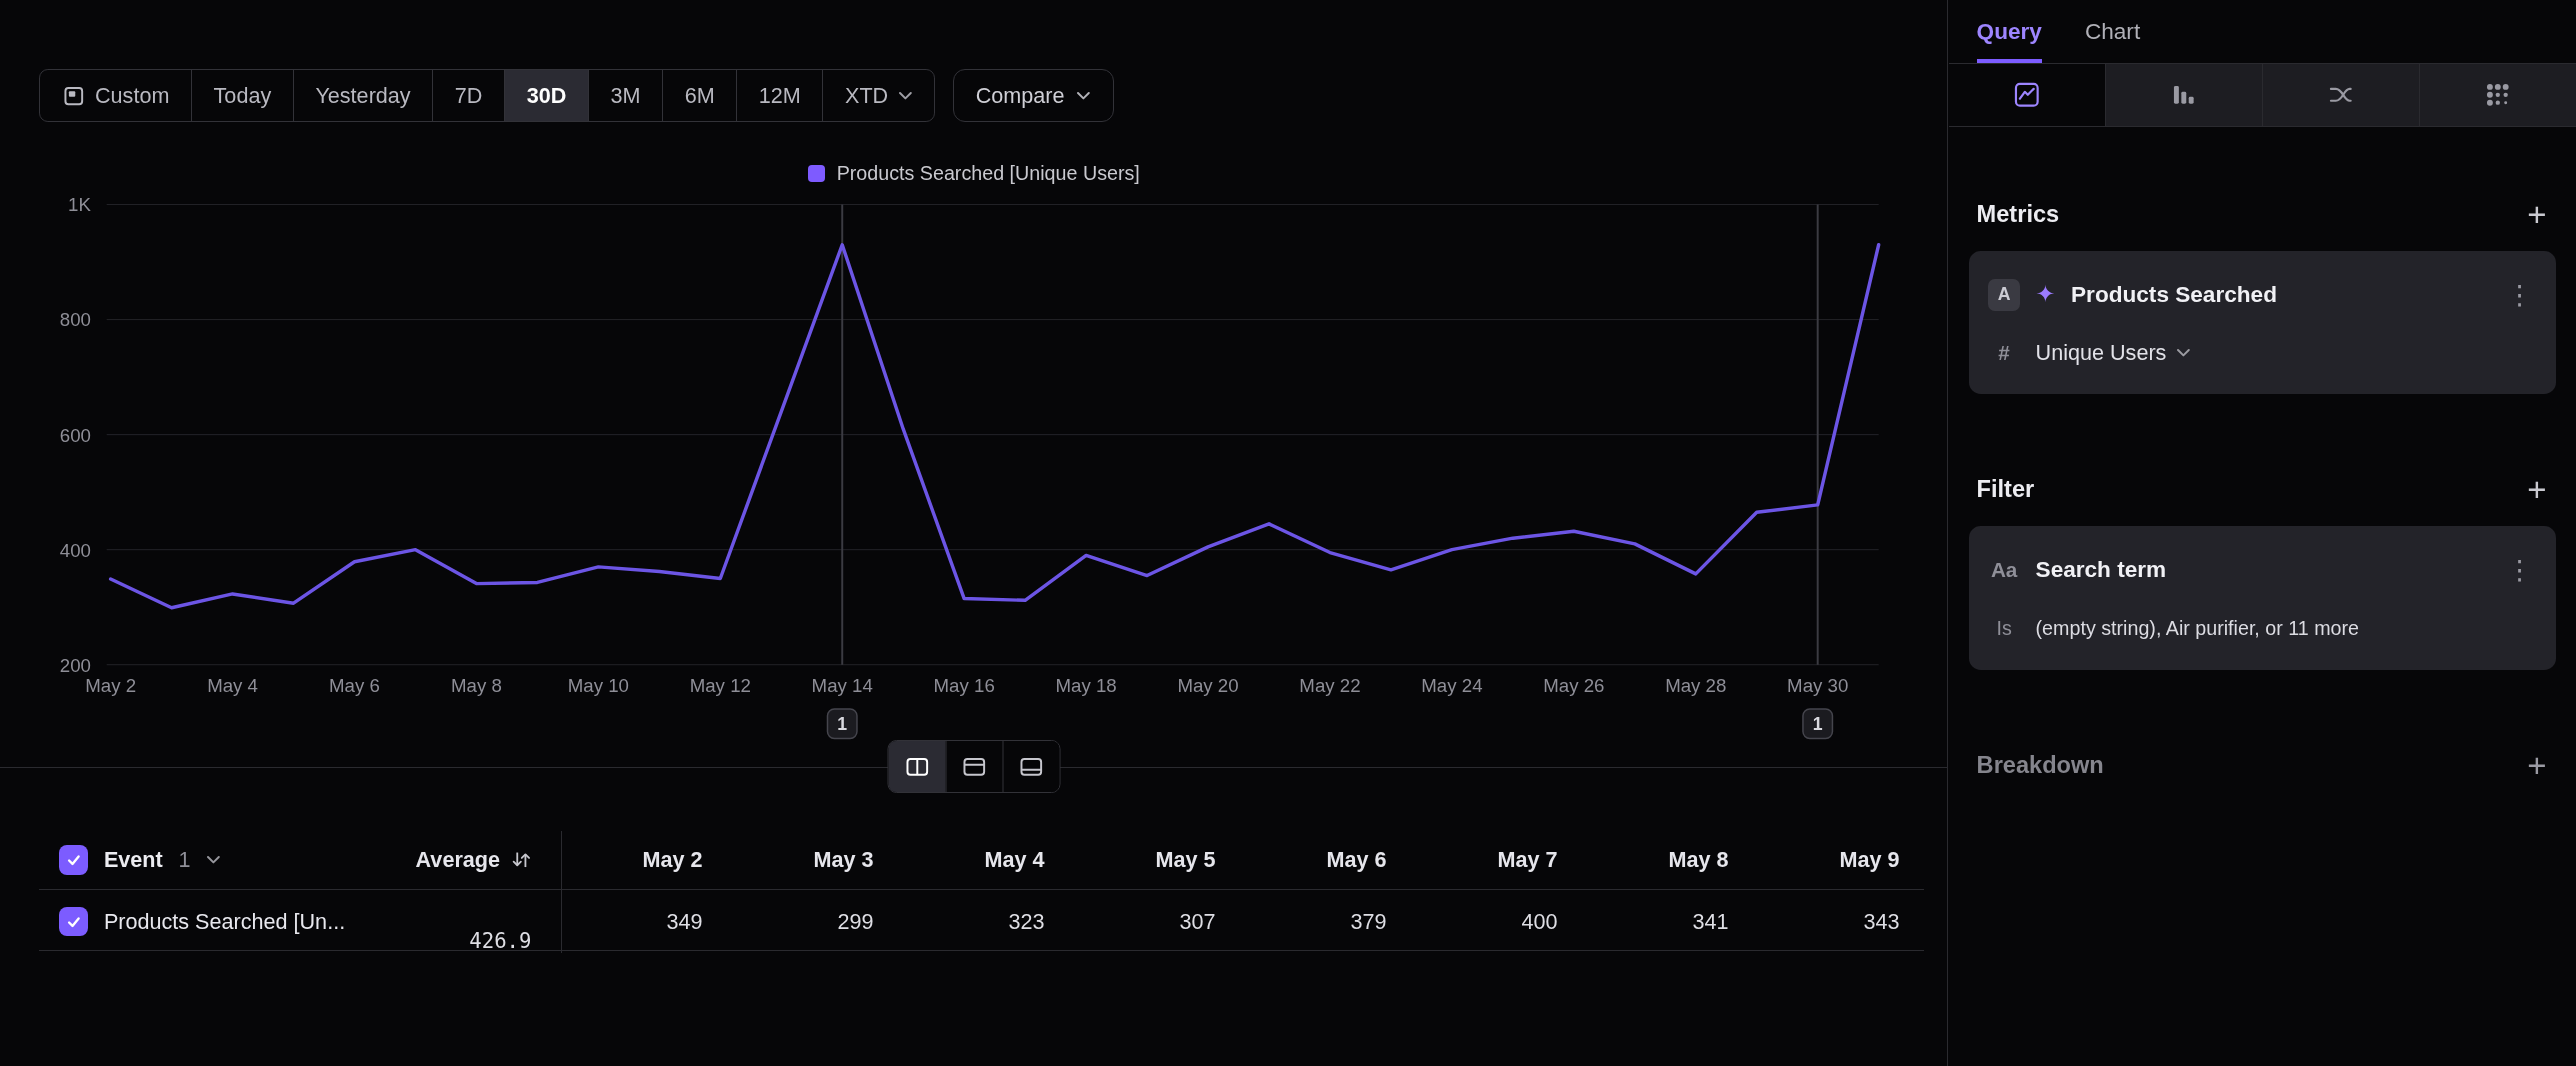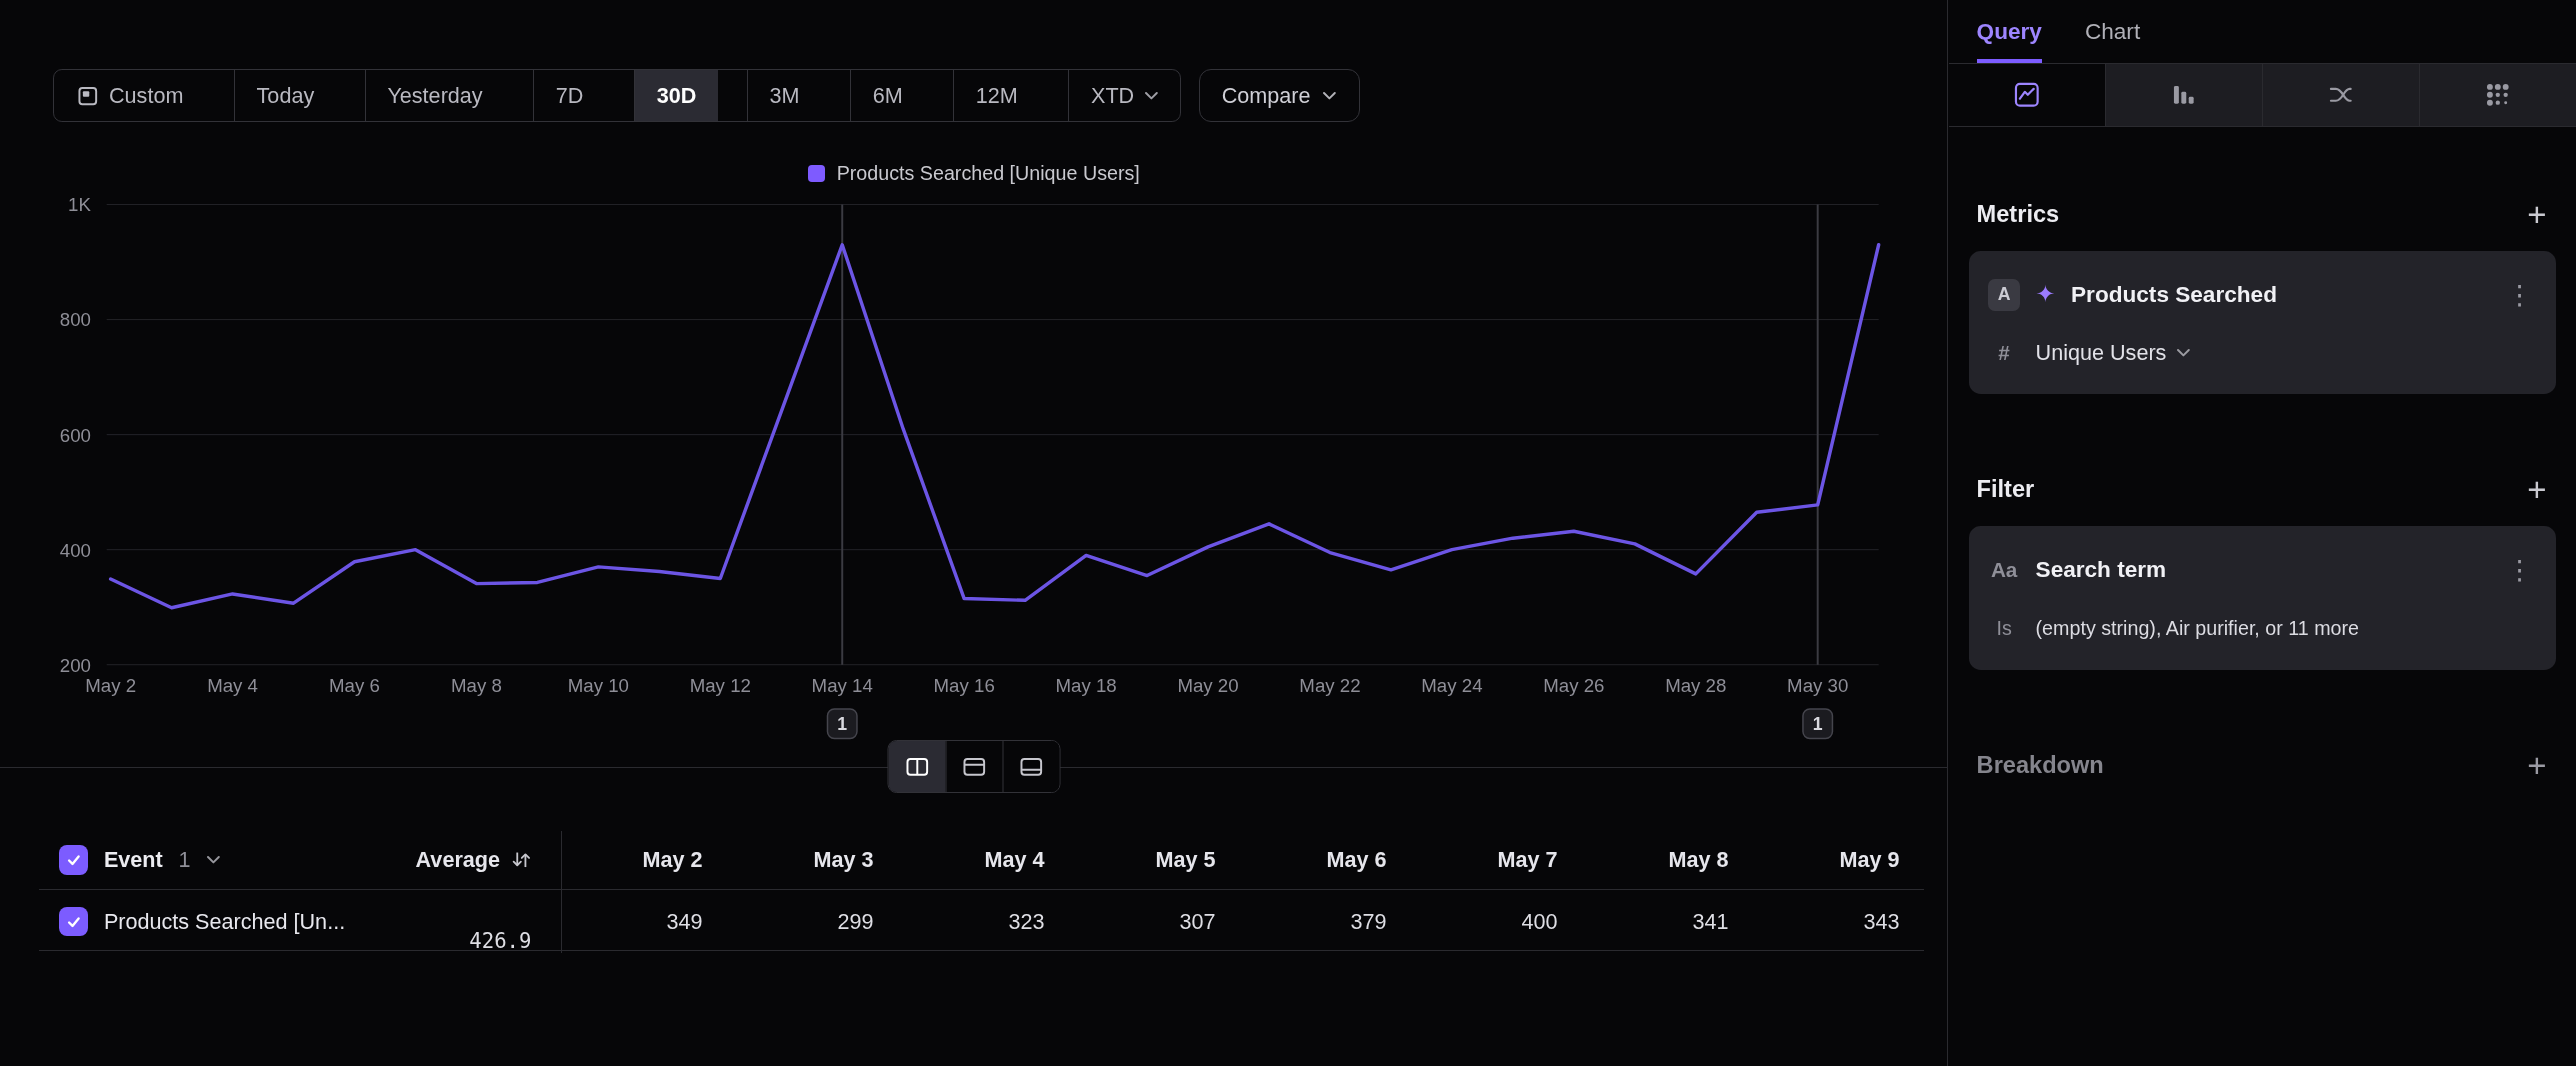--- a/index.html
+++ b/index.html
@@ -8,25 +8,25 @@
     --purple:#7C5CFF; --purple-lt:#9D85FF; --card:#232329; --cell:#1D1D22; --selbg:#2B2B33;
   }
   *{box-sizing:border-box;margin:0;padding:0;font-family:"Liberation Sans",sans-serif;}
   html,body{background:var(--bg);}
   body{width:2576px;height:1067px;overflow:hidden;color:var(--text);}
   .app{position:relative;width:2576px;height:1067px;background:var(--bg);}
   .main{position:absolute;left:0;top:0;width:1948px;height:1067px;border-right:1px solid var(--border);}
   .sidebar{position:absolute;left:1949px;top:0;width:627px;height:1067px;border-radius:7px;}
 
   
-  .toolbar{position:absolute;top:69px;left:53px;width:1559px;display:flex;justify-content:space-between;align-items:center;gap:24px;}
+  .toolbar{position:absolute;top:69px;left:39px;width:1559px;display:flex;justify-content:space-between;align-items:center;gap:24px;}
   .tb-left,.tb-right{display:flex;gap:17.7px;align-items:center;}
   .seg-group{display:inline-flex;border:1px solid var(--border2);border-radius:8.9px;overflow:hidden;height:53px;background:transparent;}
   .seg{display:flex;align-items:center;gap:9.8px;padding:0 21.6px;background:transparent;border:none;color:#B9B9C1;font-size:21.6px;cursor:pointer;height:100%;}
-  .seg + .seg{border-left:1px solid var(--border2);margin-left:29px;}
+  .seg + .seg{border-left:1px solid var(--border2);}
   .seg.selected{background:var(--selbg);color:#FFFFFF;font-weight:600;}
   .pill{display:flex;align-items:center;gap:11.8px;height:53px;padding:0 21.6px;border:1px solid var(--border2);border-radius:12px;background:transparent;color:#CFCFD6;font-size:21.6px;cursor:pointer;}
   .chev{flex:none;opacity:.85;}
   .cal{flex:none;}
 
   
   .legend{position:absolute;top:162px;left:0;width:1948px;display:flex;justify-content:center;align-items:center;gap:11.8px;}
   .swatch{width:16.7px;height:16.7px;border-radius:3.9px;background:var(--purple);}
   .legend-label{font-size:19.7px;color:#C9C9CF;}
 

